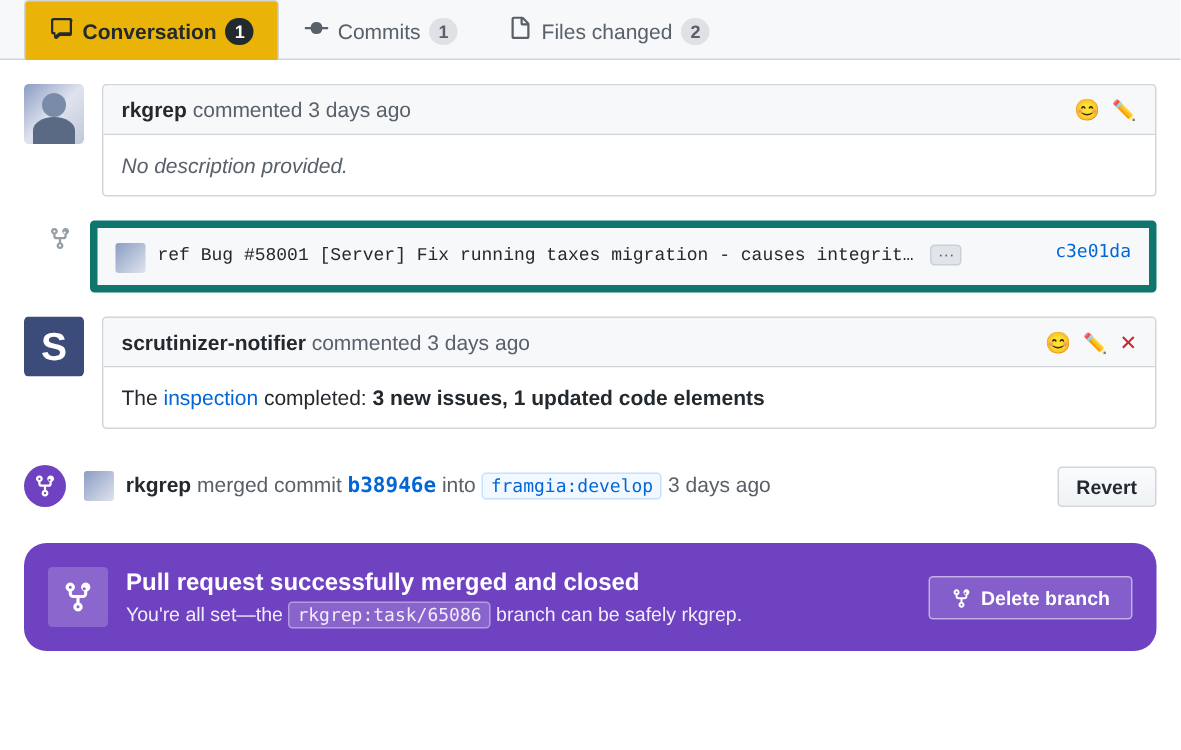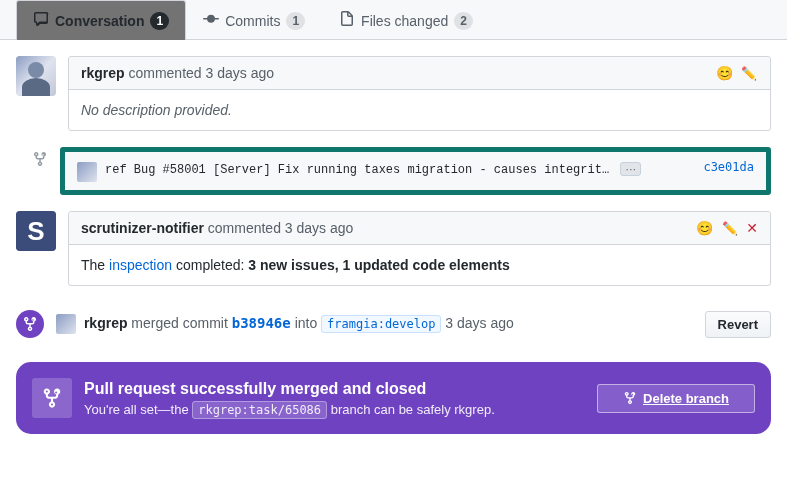--- a/index.html
+++ b/index.html
@@ -26,21 +26,21 @@
       font-size: 14px;
       cursor: pointer;
       border: 1px solid transparent;
       border-bottom: none;
       margin-bottom: -1px;
       color: #586069;
       text-decoration: none;
       gap: 6px;
     }
     .tab.active {
-      background: #737373;
+      background: #eab308;
       border-color: #d1d5da;
       border-bottom-color: #fff;
       color: #24292e;
       font-weight: 600;
       border-radius: 3px 3px 0 0;
     }
     .tab-badge {
       background: rgba(27,31,35,0.1);
       border-radius: 20px;
       padding: 2px 6px;
@@ -243,33 +243,32 @@
     .branch-code-tag {
       background: rgba(255,255,255,0.2);
       border: 1px solid rgba(255,255,255,0.4);
       border-radius: 3px;
       padding: 1px 5px;
       font-size: 12px;
       font-family: "SFMono-Regular", Consolas, monospace;
       color: #fff;
     }
     .delete-branch-btn {
-      padding: 6px 25px;
+      padding: 6px 14px;
       border: 1px solid rgba(255,255,255,0.5);
       border-radius: 3px;
       background: rgba(255,255,255,0.15);
       color: #fff;
       font-size: 13px;
       cursor: pointer;
       font-weight: 600;
       display: flex;
-      align-items: flex-start;
+      align-items: flex-end;
       gap: 6px;
       white-space: nowrap;
-      text-decoration: underline;
     }
 
     
     .icon-emoji { font-size: 14px; cursor: pointer; }
     .icon-pencil { font-size: 13px; cursor: pointer; }
     .icon-x { font-size: 14px; cursor: pointer; color: #cb2431; }
 
     
     .scrutinizer-s {
       font-size: 26px;

